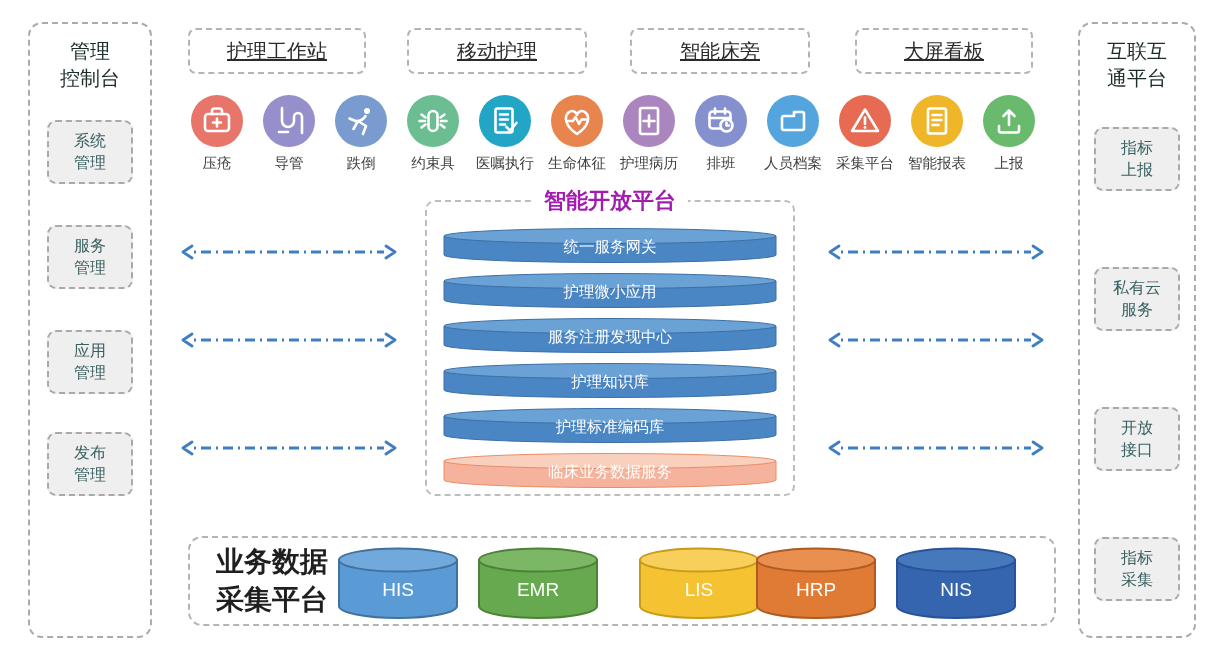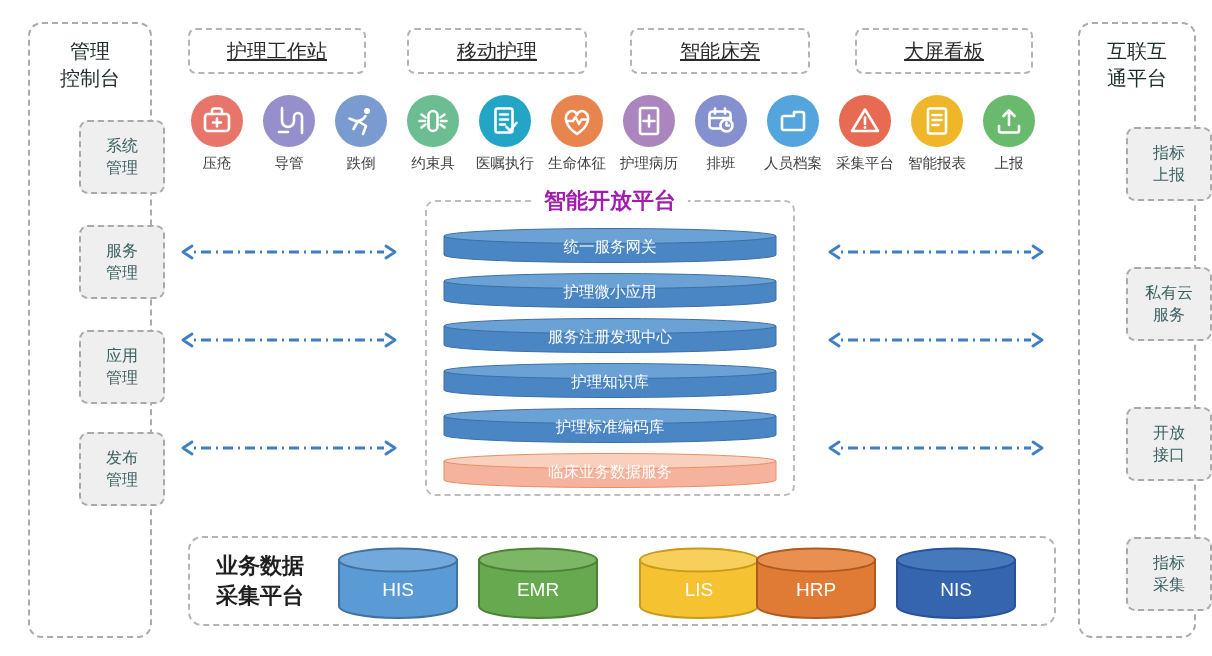--- a/index.html
+++ b/index.html
@@ -4,24 +4,24 @@
 <style>
   html,body{margin:0;padding:0;background:#fff;}
   body{font-family:"Liberation Sans","DejaVu Sans",sans-serif;}
   #stage{position:relative;width:1212px;height:656px;background:#fff;overflow:hidden;}
   .pre{white-space:pre-line;}
 
   
   .panel{position:absolute;border:2px dashed #ababab;border-radius:14px;background:#fff;}
   .panel-title{position:absolute;top:14px;left:0;width:100%;text-align:center;
     font-size:20px;line-height:1.35;color:#1e2b2b;font-weight:500;}
-  .panel-item{position:absolute;left:50%;transform:translateX(-50%);width:86px;height:74px;
+  .panel-item{position:absolute;left:50%;transform:translateX(-50%);width:86px;height:64px;
     background:#efefef;border:2px dashed #a9a9a9;border-radius:9px;
     display:flex;align-items:center;justify-content:center;text-align:center;
-    font-size:16px;line-height:1.35;color:#3a6060;box-sizing:border-box;margin-left:32px;}
+    font-size:16px;line-height:1.35;color:#3a6060;box-sizing:border-box;}
 
   
   .group-box{position:absolute;top:28px;height:46px;border:2px dashed #b4b4b4;border-radius:8px;
     display:flex;align-items:center;justify-content:center;font-size:20px;color:#2b2b2b;
     background:#fff;box-sizing:border-box;text-decoration:underline;}
 
   
   .icon-cell{position:absolute;top:95px;width:72px;text-align:center;}
   .icon-cell svg{display:block;margin:0 auto;}
   .icon-label{display:block;margin-top:7px;font-size:14.5px;color:#3f3f3f;white-space:nowrap;}
@@ -37,21 +37,21 @@
   .layer-label{position:absolute;left:0;top:9px;width:100%;text-align:center;
     color:#fff;font-size:15.5px;}
 
   
   .arrow{position:absolute;width:222px;height:18px;}
 
   
   .bottom-box{position:absolute;left:188px;top:536px;width:868px;height:90px;
     border:2px dashed #b4b4b4;border-radius:14px;box-sizing:border-box;}
   .bottom-title{position:absolute;left:26px;top:50%;transform:translateY(-50%);
-    font-size:22px;line-height:1.35;font-weight:600;color:#1f1f1f;text-align:center;}
+    font-size:28px;line-height:1.35;font-weight:600;color:#1f1f1f;text-align:center;}
   .db{position:absolute;top:9px;width:122px;height:74px;}
   .db svg{position:absolute;left:0;top:0;}
   .db-label{position:absolute;left:0;top:32px;width:100%;text-align:center;
     color:#fff;font-size:19px;}
 </style>
 </head>
 <body>
 
 <div id="stage">
 

